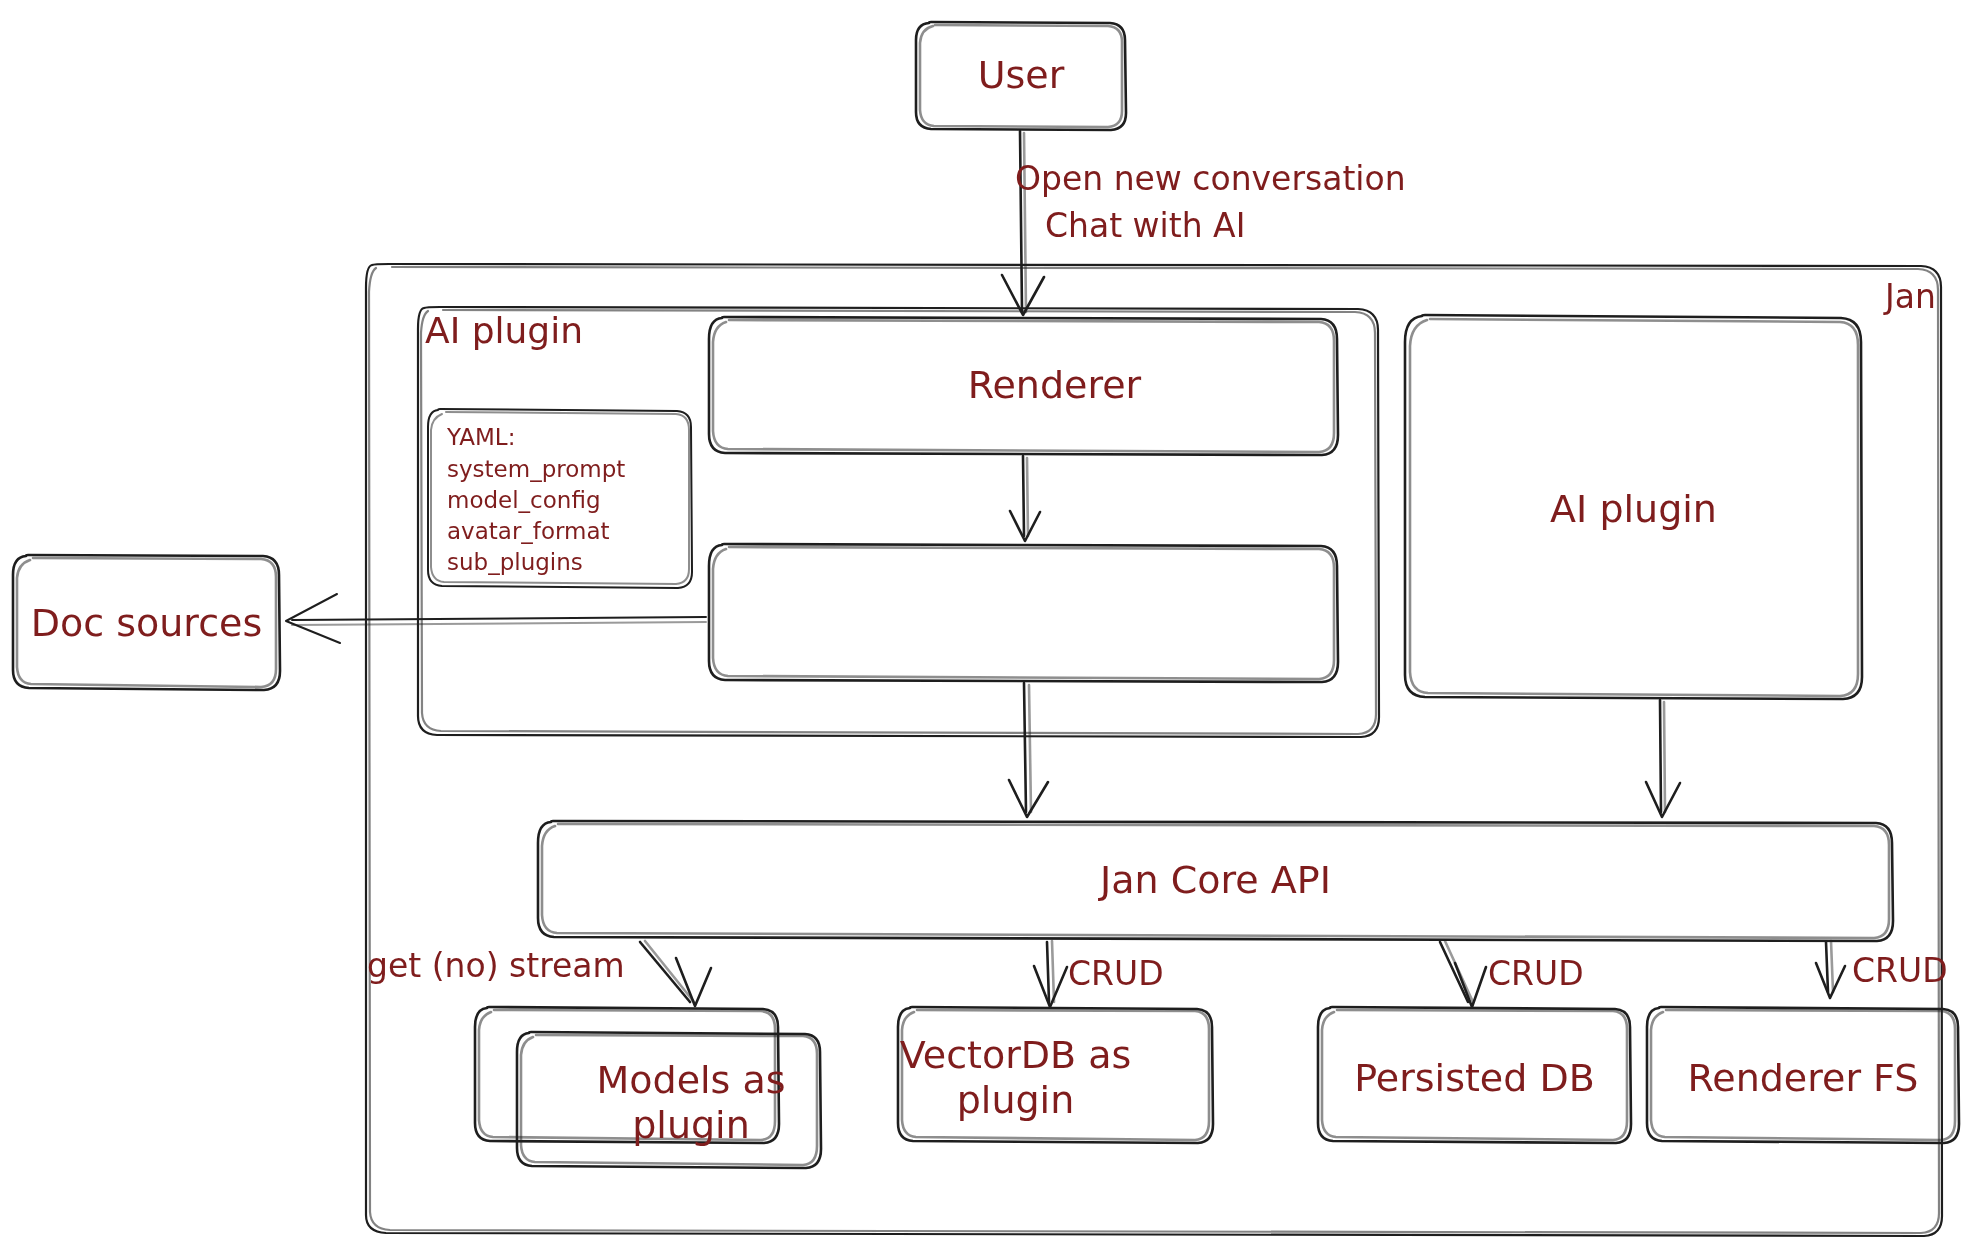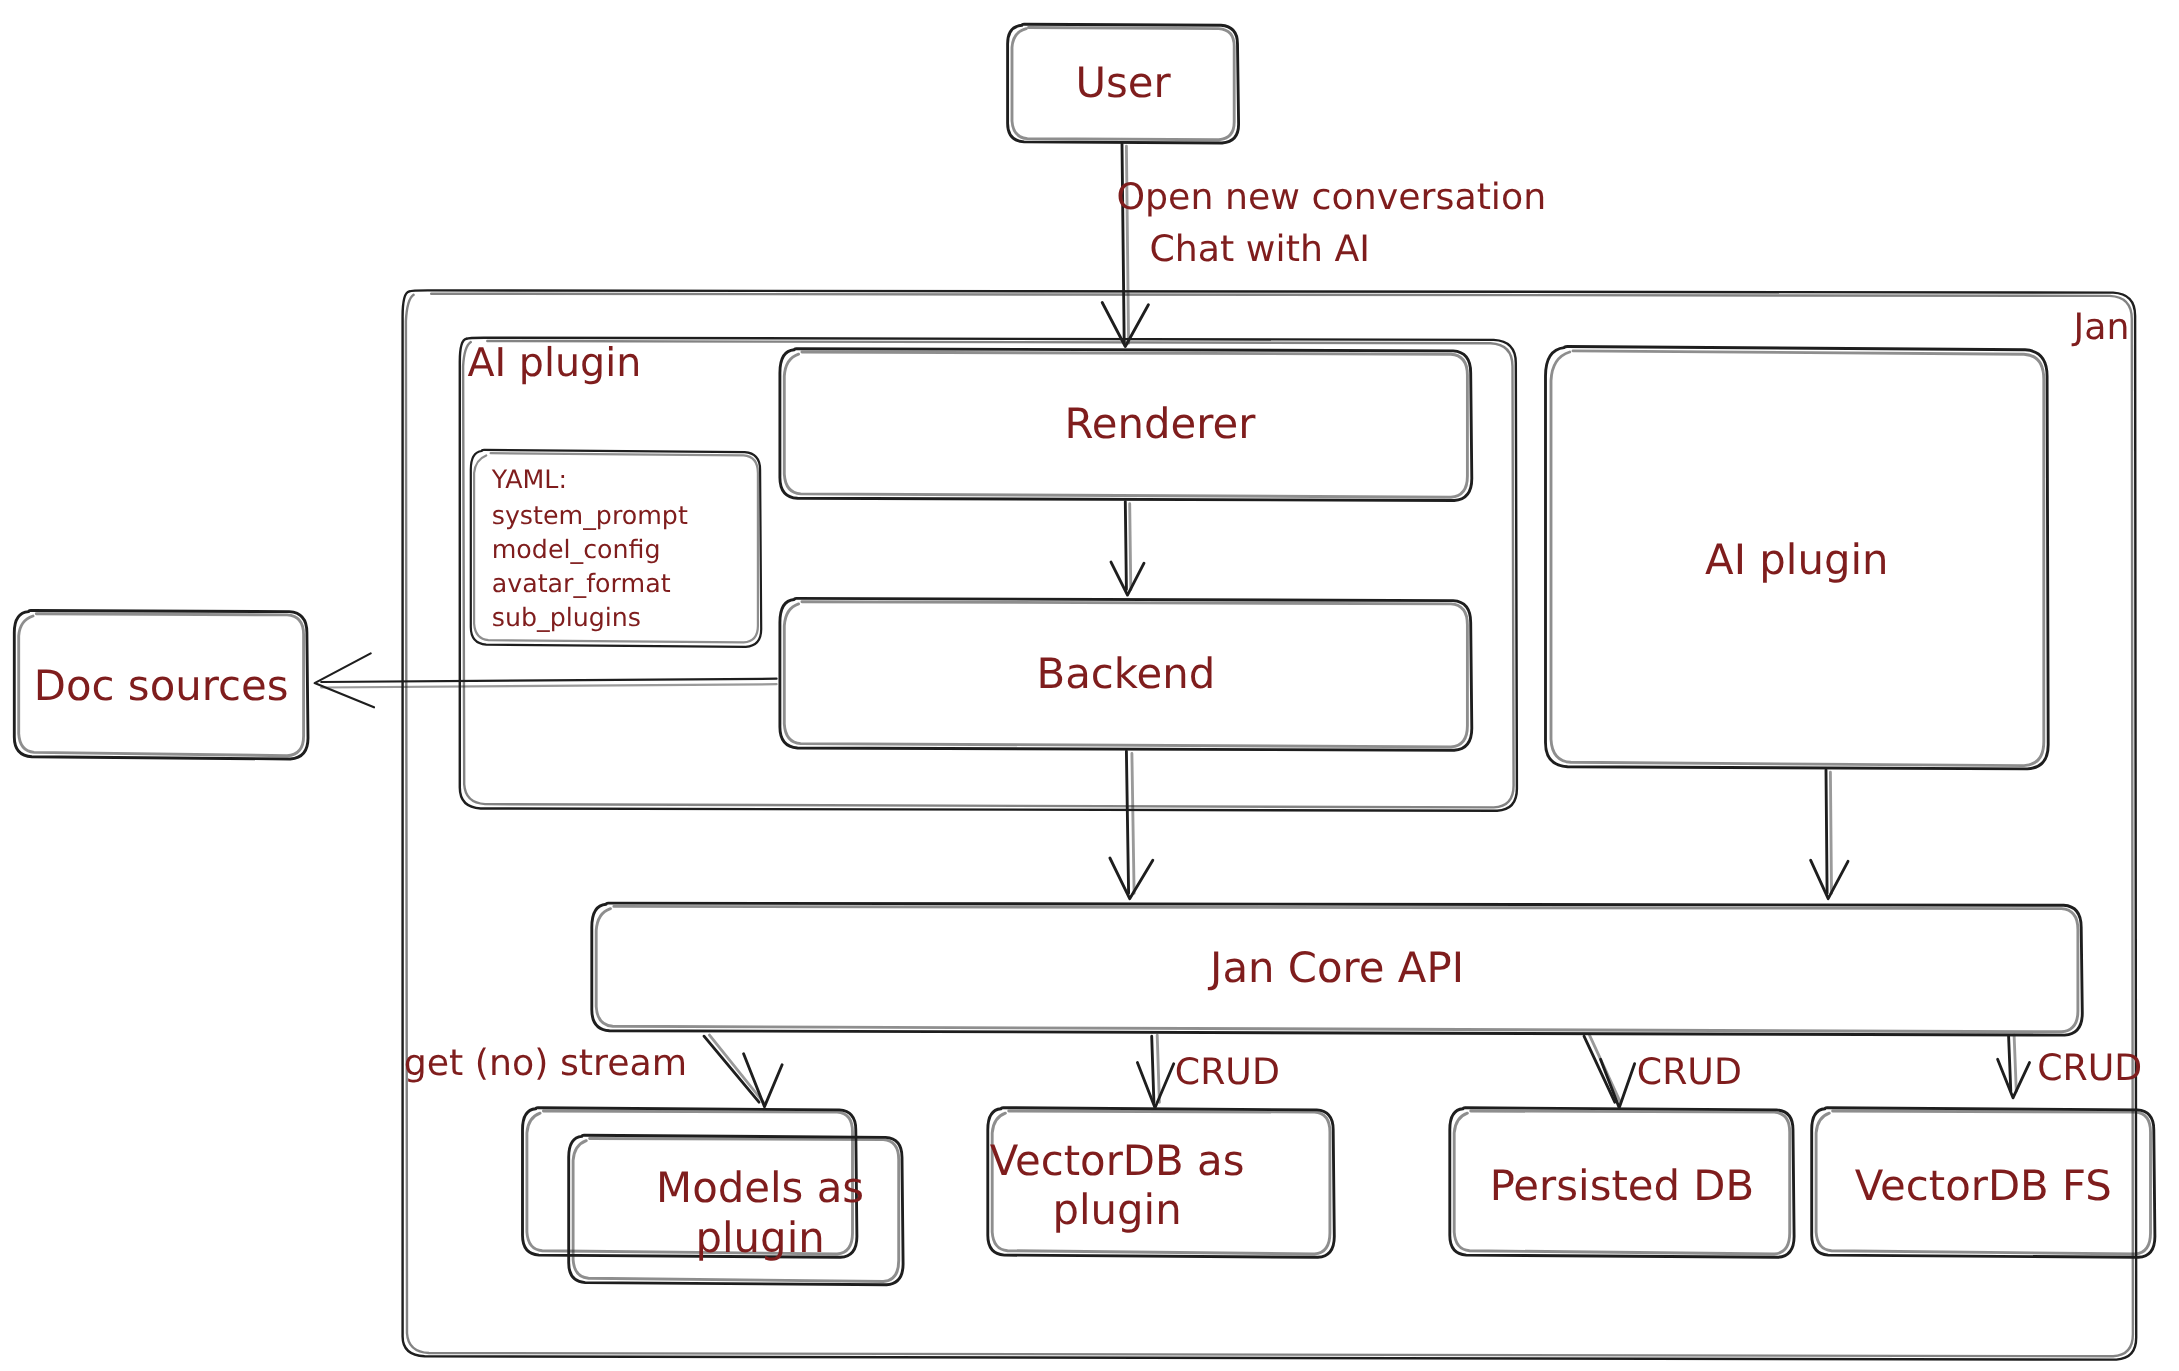--- a/index.html
+++ b/index.html
@@ -181,37 +181,36 @@
   </svg>
 
   <div class="lbl group-label" style="left:1885px; top:278px;">Jan</div>
 
   <div class="lbl group-label" style="left:425px; top:310px; font-size:36px;">AI plugin</div>
 
   <div class="lbl node-label" style="left:916px; top:53px; width:210px;">User</div>
 
   <div class="lbl node-label" style="left:709px; top:363px; width:691px;">Renderer</div>
 
-  <div class="lbl node-label" style="left:709px; top:590px; width:629px;">Backend</div>
 
   <div class="lbl node-label" style="left:1405px; top:487px; width:457px;">AI plugin</div>
 
   <div class="lbl node-label" style="left:13px; top:601px; width:267px;">Doc sources</div>
 
   <div class="lbl node-label" style="left:538px; top:858px; width:1355px;">Jan Core API</div>
 
   <div class="lbl node-label" style="left:521px; top:1058px; width:300px;padding-left:20px;">Models as
 plugin</div>
 
   <div class="lbl node-label" style="left:858px; top:1033px; width:315px;">VectorDB as
 plugin</div>
 
   <div class="lbl node-label" style="left:1318px; top:1056px; width:313px;">Persisted DB</div>
 
-  <div class="lbl node-label" style="left:1647px; top:1056px; width:312px;">VectorDB FS</div>
+  <div class="lbl node-label" style="left:1647px; top:1056px; width:312px;">Renderer FS</div>
 
   <div class="lbl yaml-label" style="left:447px; top:422px;">YAML:</div>
   <div class="lbl yaml-label" style="left:447px; top:454px;">system_prompt</div>
   <div class="lbl yaml-label" style="left:447px; top:485px;">model_config</div>
   <div class="lbl yaml-label" style="left:447px; top:516px;">avatar_format</div>
   <div class="lbl yaml-label" style="left:447px; top:547px;">sub_plugins</div>
 
   <div class="lbl edge-label" style="left:1015px; top:160px;">Open new conversation</div>
   <div class="lbl edge-label" style="left:1045px; top:207px;">Chat with AI</div>
 

